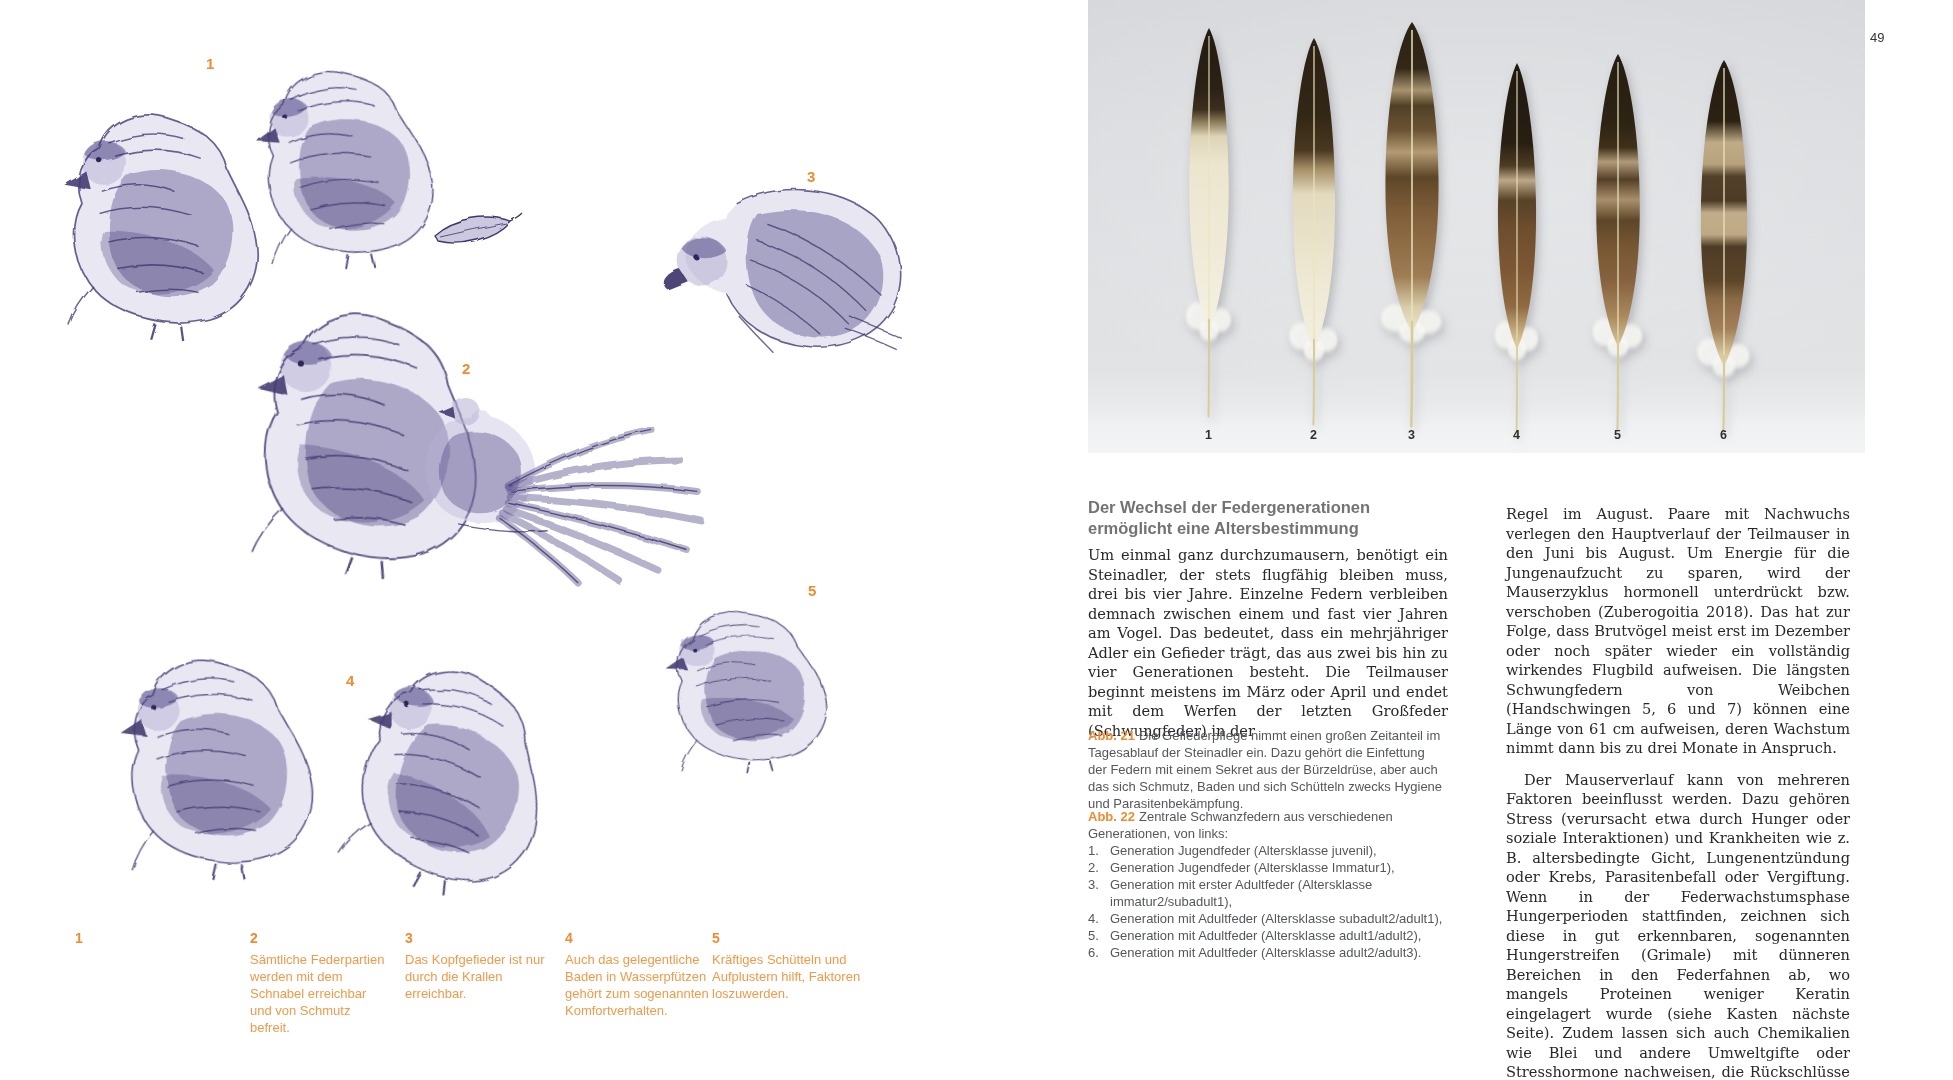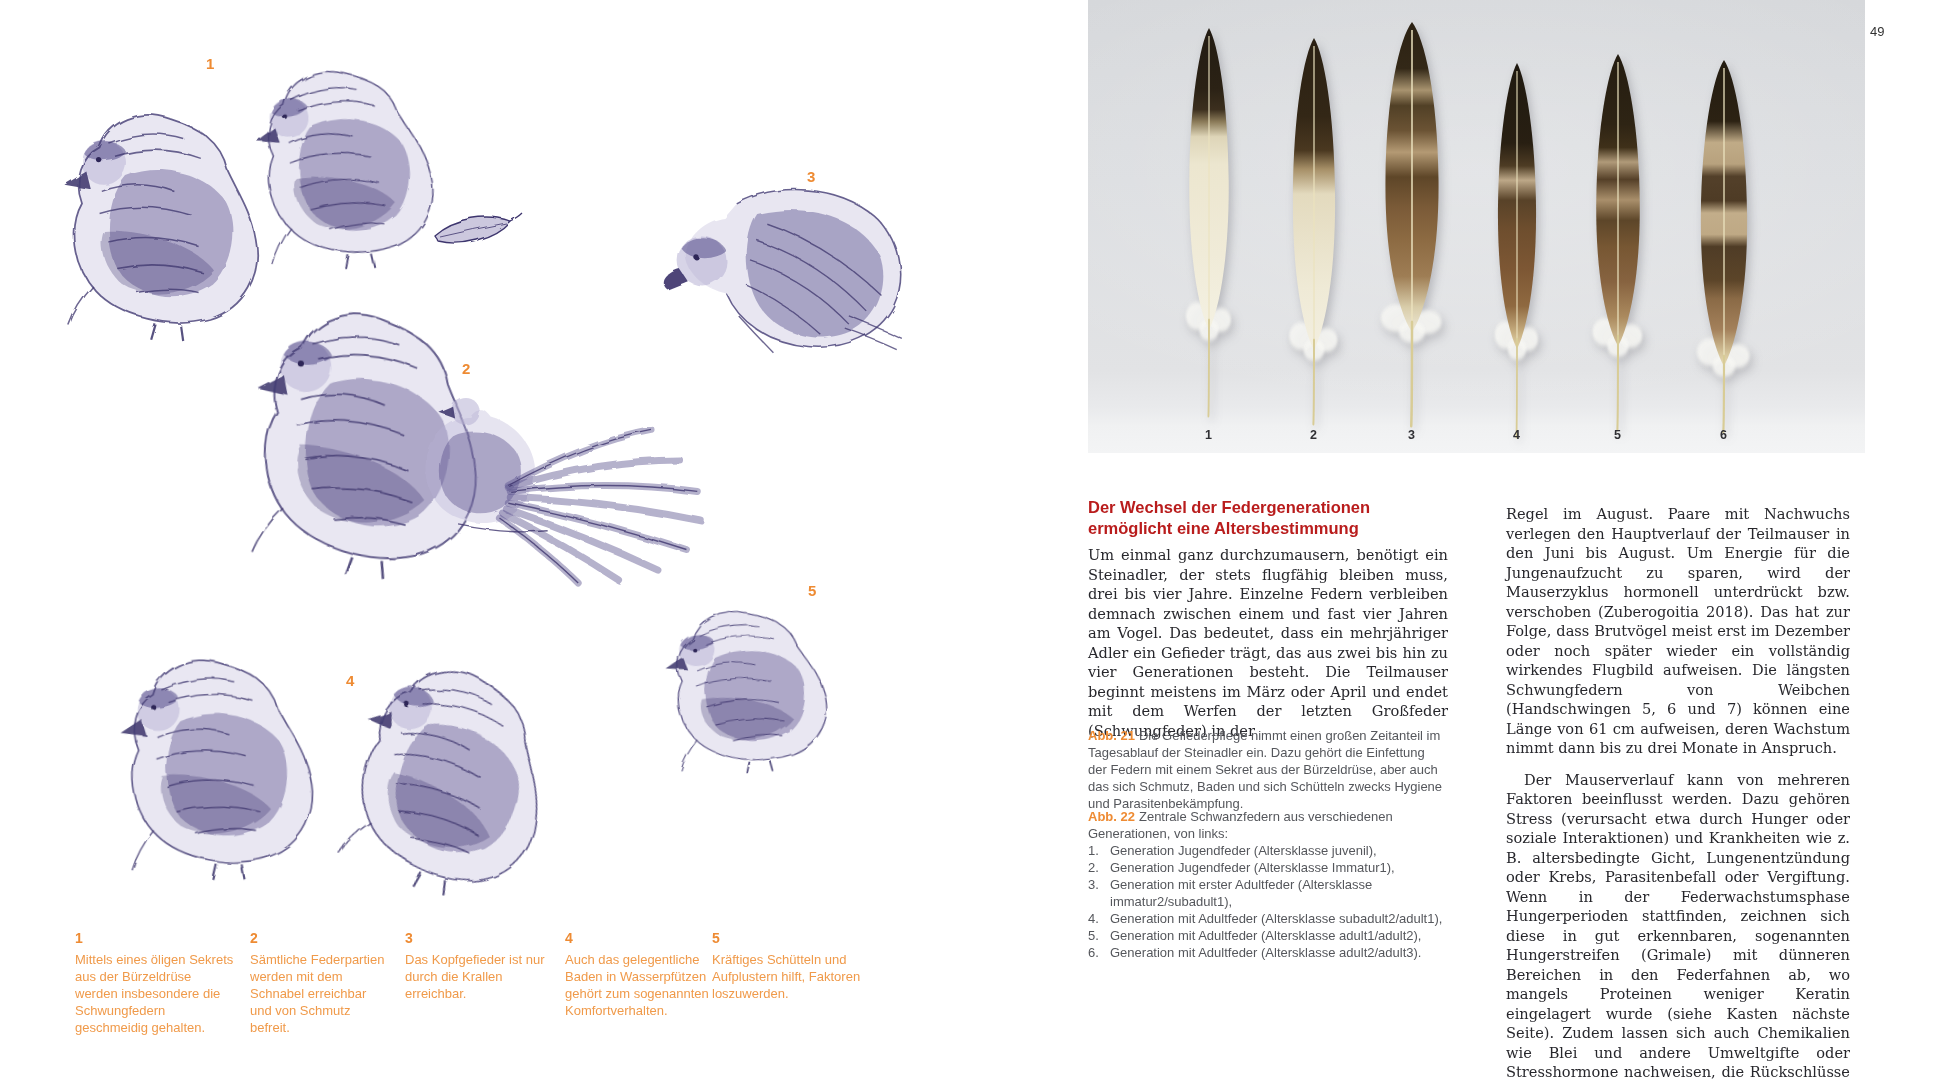--- a/index.html
+++ b/index.html
@@ -14,24 +14,24 @@
   .cap-num{font-weight:bold;font-size:14px;color:#ee8b33;margin-bottom:5px;}
   .cap-text{font-size:13px;line-height:17px;color:#f09a4a;}
   
   .photo{position:absolute;left:1088px;top:0;width:777px;height:453px;
          background:
            radial-gradient(120% 90% at 50% 38%, rgba(255,255,255,.25), rgba(0,0,0,0) 60%),
            linear-gradient(180deg,#d6d8db 0%,#dbdde0 40%,#e2e3e5 82%,#e9eaec 90%,#f0f1f2 94%,#f3f4f5 100%);}
   .feather{position:absolute;filter:drop-shadow(3px 5px 5px rgba(70,70,78,.28));}
   .feather .fluff{filter:blur(2px);}
   .photo-label{position:absolute;font-size:12.5px;font-weight:bold;color:#303034;}
-  .page-num{position:absolute;left:1870px;top:24px;font-size:13px;color:#333;}
+  .page-num{position:absolute;left:1870px;top:30px;font-size:13px;color:#333;}
   
   .heading{position:absolute;left:1088px;top:497px;width:362px;
-           font-weight:bold;font-size:16.5px;line-height:21px;color:#b91c1c;}
+           font-weight:bold;font-size:16.5px;line-height:21px;color:#737373;}
   .bodycol{font-family:"DejaVu Serif",serif;font-size:14.6px;line-height:19.5px;
            text-align:justify;color:#27272c;}
   .col1{position:absolute;left:1088px;top:545px;width:360px;}
   .col2{position:absolute;left:1494px;top:492px;width:368px;}
   .col2 p{margin:12px;}
   .col2 p + p{text-indent:18px;}
   .figcap{position:absolute;width:356px;font-size:13px;line-height:17px;color:#55575c;}
   .fig21{left:1088px;top:727px;}
   .fig22{left:1088px;top:808px;}
   .fig-label{color:#ee8b33;font-weight:bold;margin-right:4px;}
@@ -149,21 +149,20 @@
     <div id="markers">
         <div class="marker" style="left: 206px; top: 55px;">1</div>
         <div class="marker" style="left: 462px; top: 360px;">2</div>
         <div class="marker" style="left: 807px; top: 168px;">3</div>
         <div class="marker" style="left: 346px; top: 672px;">4</div>
         <div class="marker" style="left: 808px; top: 582px;">5</div>
       </div>
     <div class="captions-row" id="captions-row">
         <div class="cap-col" style="left: 75px; width: 160px;">
           <div class="cap-num">1</div>
-          <div class="cap-text">Mittels eines öligen Sekrets aus der Bürzeldrüse werden insbesondere die Schwung­federn geschmeidig gehalten.</div>
         </div>
         <div class="cap-col" style="left: 250px; width: 140px;">
           <div class="cap-num">2</div>
           <div class="cap-text">Sämtliche Federpartien werden mit dem Schnabel erreichbar und von Schmutz befreit.</div>
         </div>
         <div class="cap-col" style="left: 405px; width: 145px;">
           <div class="cap-num">3</div>
           <div class="cap-text">Das Kopfgefieder ist nur durch die Krallen erreichbar.</div>
         </div>
         <div class="cap-col" style="left: 565px; width: 150px;">

